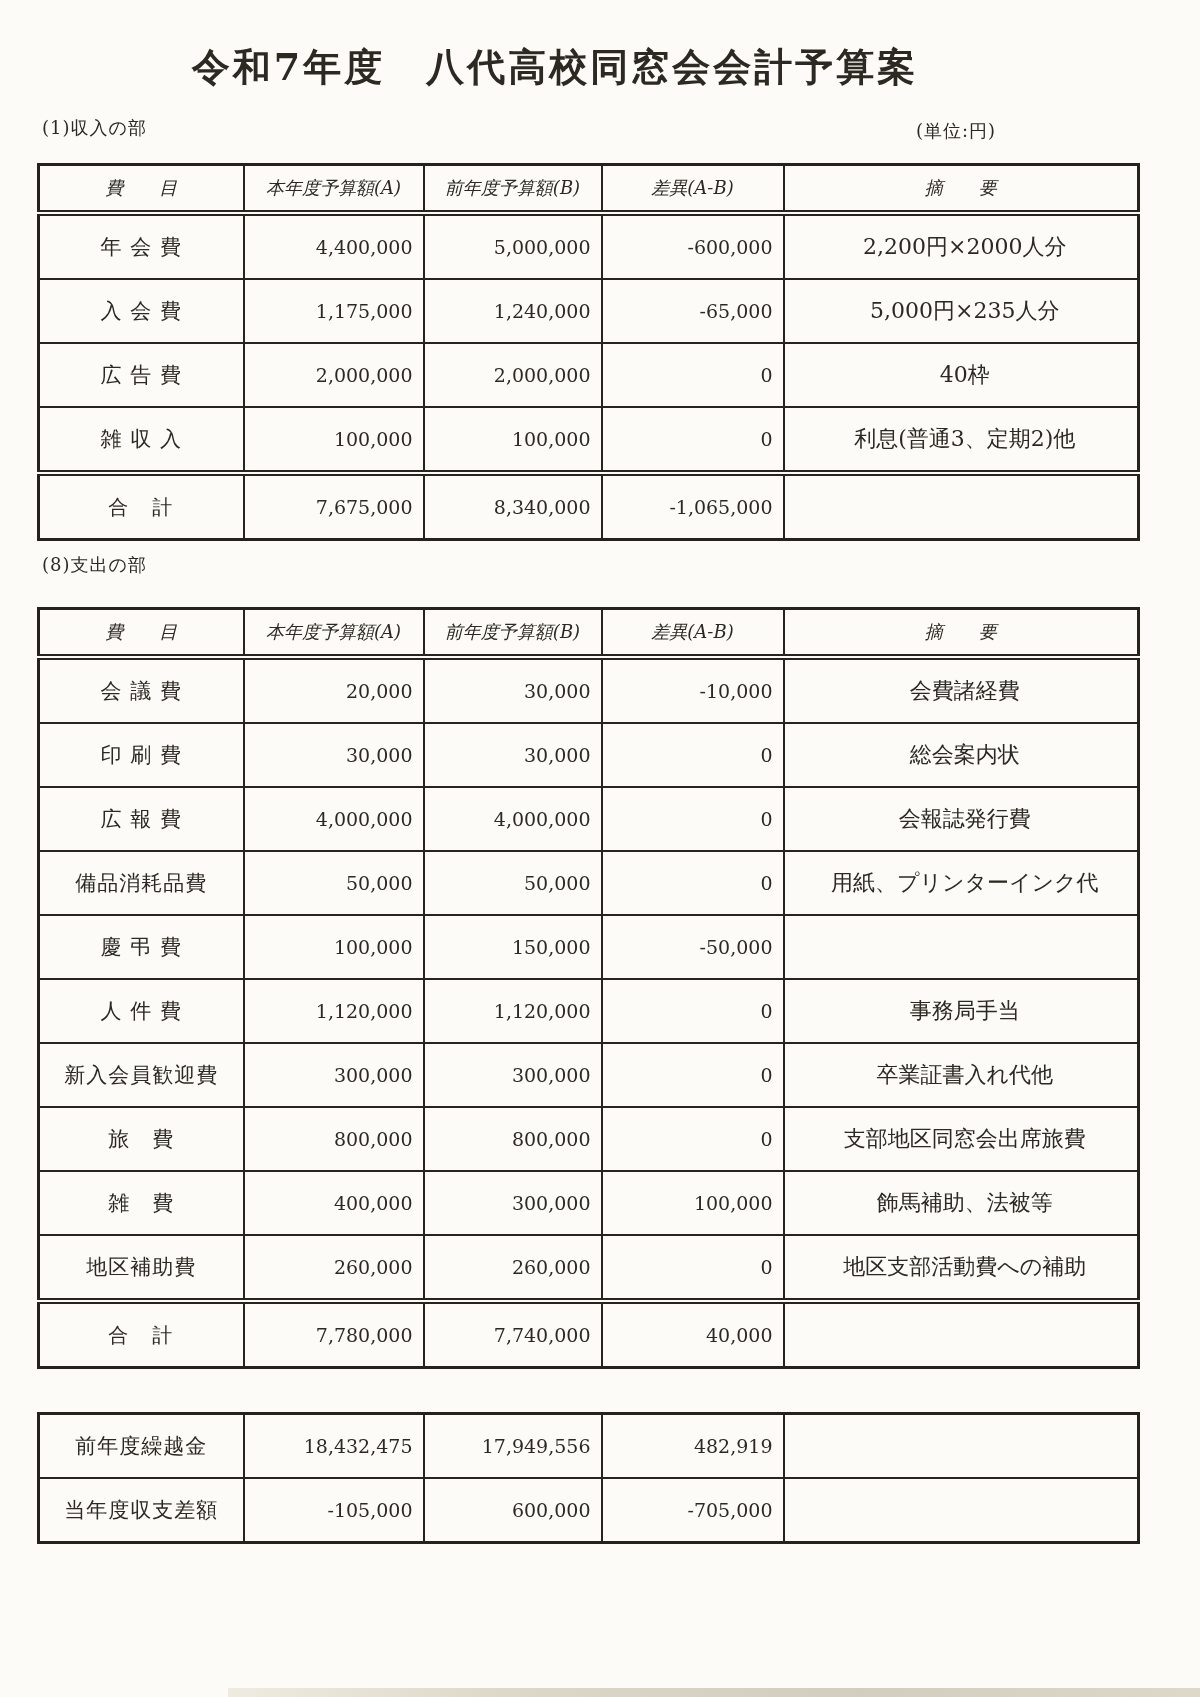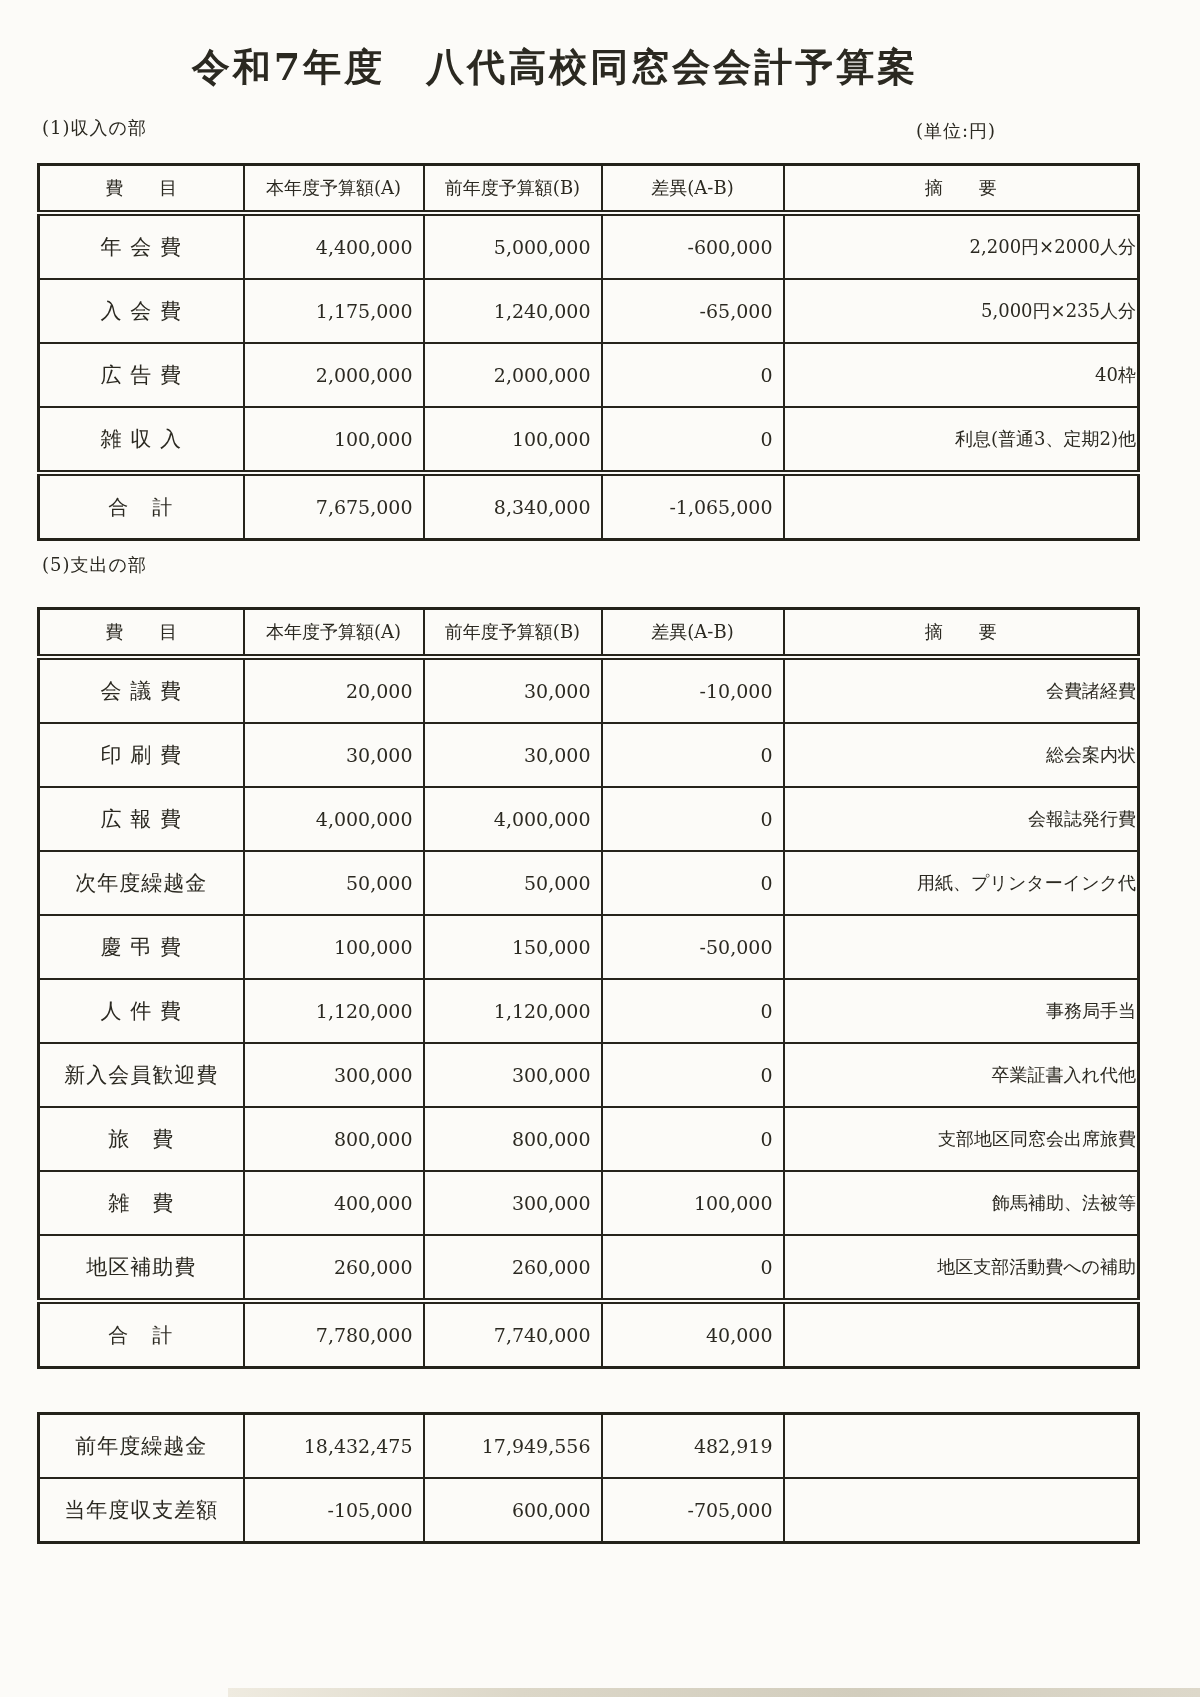--- a/index.html
+++ b/index.html
@@ -48,34 +48,35 @@
     border: 2px solid #26241c;
     font-weight: normal;
     overflow: hidden;
     white-space: nowrap;
   }
   table.budget thead th {
     height: 42px;
     font-size: 18px;
     text-align: center;
     border-bottom: 6px double #26241c;
+    font-style: italic;
   }
   .expense-table thead th { height: 56px; }
 
   table.budget tbody td { height: 60px; }
   .carryover-table tbody td { height: 57px; }
 
   table.budget tfoot td {
     height: 60px;
     border-top: 6px double #26241c;
   }
 
   .c-item { text-align: center; font-size: 21px; letter-spacing: 1px; }
   .c-num  { text-align: right; padding-right: 10px; font-size: 19px; }
-  .c-note { text-align: right; padding-left: 9px; font-size: 18px; }
+  .c-note { text-align: center; padding-left: 9px; font-size: 22px; }
   .c-total-item { font-size: 20px; letter-spacing: 2px; }
 
   .scan-shadow {
     position: absolute;
     top: 1688px;
     left: 228px;
     width: 972px;
     height: 9px;
     background: linear-gradient(90deg, #efebe0 0%, #dcd7c8 30%, #d2cdbd 65%, #ddd8ca 100%);
   }
@@ -143,21 +144,21 @@
     <tr>
       <td class="c-item c-total-item">合　計</td>
       <td class="c-num">7,675,000</td>
       <td class="c-num">8,340,000</td>
       <td class="c-num">-1,065,000</td>
       <td class="c-note"></td>
     </tr>
   </tfoot>
 </table>
 
-<div class="section-label expense-label">(5)支出の部</div>
+<div class="section-label expense-label">(8)支出の部</div>
 
 <table class="budget expense-table">
   <colgroup>
     <col style="width:205px">
       <col style="width:180px">
       <col style="width:178px">
       <col style="width:182px">
       <col style="width:355px">
   </colgroup>
   <thead>
@@ -190,21 +191,21 @@
 
       <tr>
         <td class="c-item">広 報 費</td>
         <td class="c-num">4,000,000</td>
         <td class="c-num">4,000,000</td>
         <td class="c-num">0</td>
         <td class="c-note">会報誌発行費</td>
       </tr>
 
       <tr>
-        <td class="c-item">次年度繰越金</td>
+        <td class="c-item">備品消耗品費</td>
         <td class="c-num">50,000</td>
         <td class="c-num">50,000</td>
         <td class="c-num">0</td>
         <td class="c-note">用紙、プリンターインク代</td>
       </tr>
 
       <tr>
         <td class="c-item">慶 弔 費</td>
         <td class="c-num">100,000</td>
         <td class="c-num">150,000</td>

